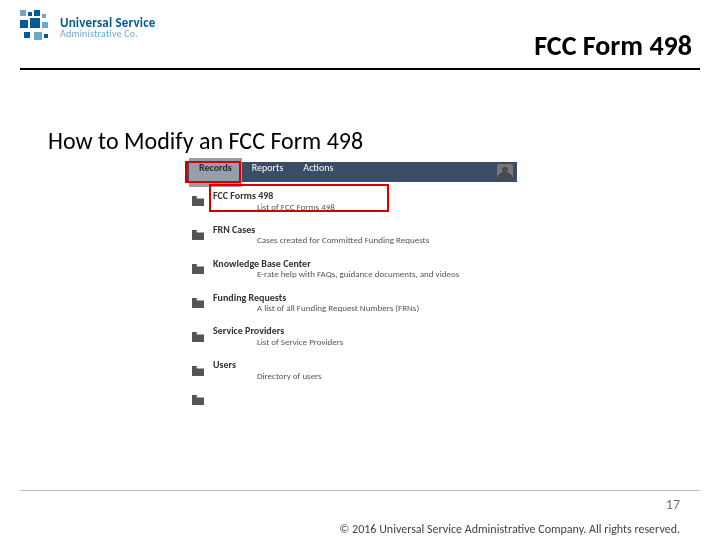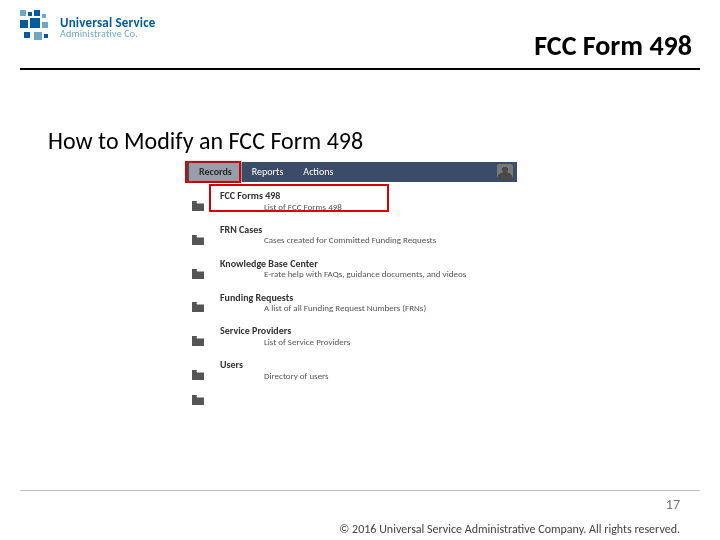--- a/index.html
+++ b/index.html
@@ -11,26 +11,26 @@
   .logo-mark .sq { position: absolute; background: #005b9a; }
   .logo-mark .lt { background: #6fa8c7; }
   .logo-text { display:flex; flex-direction:column; line-height:1; }
   .logo-text .line1 { color:#005b9a; font-weight:600; font-size:13px; letter-spacing:0.2px;}
   .logo-text .line2 { color:#6fa8c7; font-size:10px; letter-spacing:0.2px;}
   .page-title { position:absolute; right:28px; top:18px; font-size:28px; font-weight:700; }
   .hr { position:absolute; left:20px; right:20px; top:68px; height:2px; background:#000; }
   .subtitle { position:absolute; left:48px; top:126px; font-size:24px; font-weight:400; }
   .app { position:absolute; left:185px; top:162px; width:332px; }
   .navbar { background:#3b4c66; height:20px; display:flex; align-items:center; padding:0 4px; }
-  .tab { color:#fff; font-size:10px; padding:0 10px; height:20px; line-height:20px; }
+  .tab { color:#fff; font-size:10px; padding:0 10px; height:29px; line-height:20px; }
   .tab.active { background:#979ea9; color:#2b2b2b; font-weight:700; }
   .avatar { margin-left:auto; width:16px; height:16px; background:#777; border-radius:2px; }
   .avatar::after { content:""; display:block; width:16px; height:16px; background: radial-gradient(circle at 50% 35%, #4a4a4a 3px, transparent 3px), radial-gradient(circle at 50% 100%, #4a4a4a 8px, transparent 8px); }
   .list { background:#fff; padding:4px 0 0 0; }
-  .row { display:flex; align-items:flex-end; gap:15px; padding:4px 6px 8px 6px; }
+  .row { display:flex; align-items:center; gap:8px; padding:4px 6px 8px 6px; }
   .folder-icon { width:14px; height:12px; margin-top:1px; flex:0 0 14px; position:relative; }
   .folder-icon svg { width:14px; height:12px; display:block; }
   .folder-icon svg path { fill:#555; }
   .row-text { display:flex; flex-direction:column; line-height:1.15; }
   .row-title { font-size:10px; color:#333; font-weight:700; }
   .row-desc { font-size:9px; color:#555;padding-left:44px; }
   .hl-tab { position:absolute; border:2px solid #d40000; pointer-events:none; }
   .footer-hr { position:absolute; left:20px; right:20px; top:490px; height:1px; background:#bfbfbf; }
   .page-num { position:absolute; right:40px; top:496px; font-size:14px; color:#737373; }
   .copyright { position:absolute; right:40px; top:522px; font-size:12px; color:#444; }

